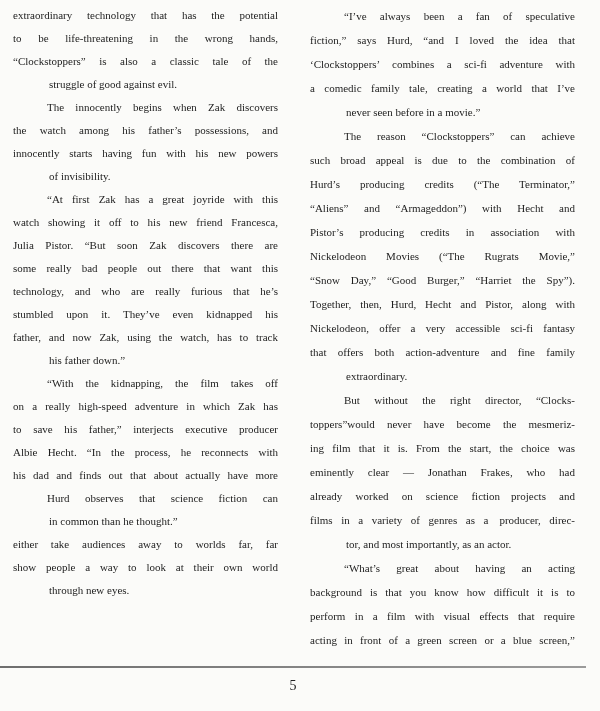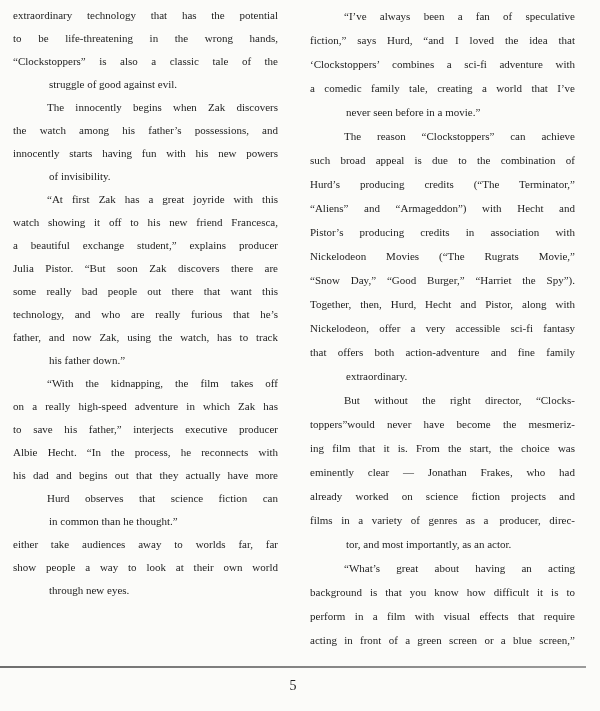--- a/index.html
+++ b/index.html
@@ -67,31 +67,31 @@
         <div class="line">extraordinary technology that has the potential</div>
         <div class="line">to be life-threatening in the wrong hands,</div>
         <div class="line">“Clockstoppers” is also a classic tale of the</div>
         <div class="line end">struggle of good against evil.</div>
         <div class="line indent">The innocently begins when Zak discovers</div>
         <div class="line">the watch among his father’s possessions, and</div>
         <div class="line">innocently starts having fun with his new powers</div>
         <div class="line end">of invisibility.</div>
         <div class="line indent">“At first Zak has a great joyride with this</div>
         <div class="line">watch showing it off to his new friend Francesca,</div>
-        <div class="line">a beautiful exchange student,” explains producer</div>
         <div class="line">Julia Pistor. “But soon Zak discovers there are</div>
         <div class="line">some really bad people out there that want this</div>
         <div class="line">technology, and who are really furious that he’s</div>
+        <div class="line">stumbled upon it. They’ve even kidnapped his</div>
         <div class="line">father, and now Zak, using the watch, has to track</div>
         <div class="line end">his father down.”</div>
         <div class="line indent">“With the kidnapping, the film takes off</div>
         <div class="line">on a really high-speed adventure in which Zak has</div>
         <div class="line">to save his father,” interjects executive producer</div>
         <div class="line">Albie Hecht. “In the process, he reconnects with</div>
-        <div class="line">his dad and begins out that they actually have more</div>
+        <div class="line">his dad and finds out that about actually have more</div>
         <div class="line indent">Hurd observes that science fiction can</div>
         <div class="line end">in common than he thought.”</div>
         <div class="line">either take audiences away to worlds far, far</div>
         <div class="line">show people a way to look at their own world</div>
         <div class="line end">through new eyes.</div>
       </div>
     <div class="col col-right" id="col-right">
         <div class="line indent">“I’ve always been a fan of speculative</div>
         <div class="line">fiction,” says Hurd, “and I loved the idea that</div>
         <div class="line">‘Clockstoppers’ combines a sci-fi adventure with</div>

